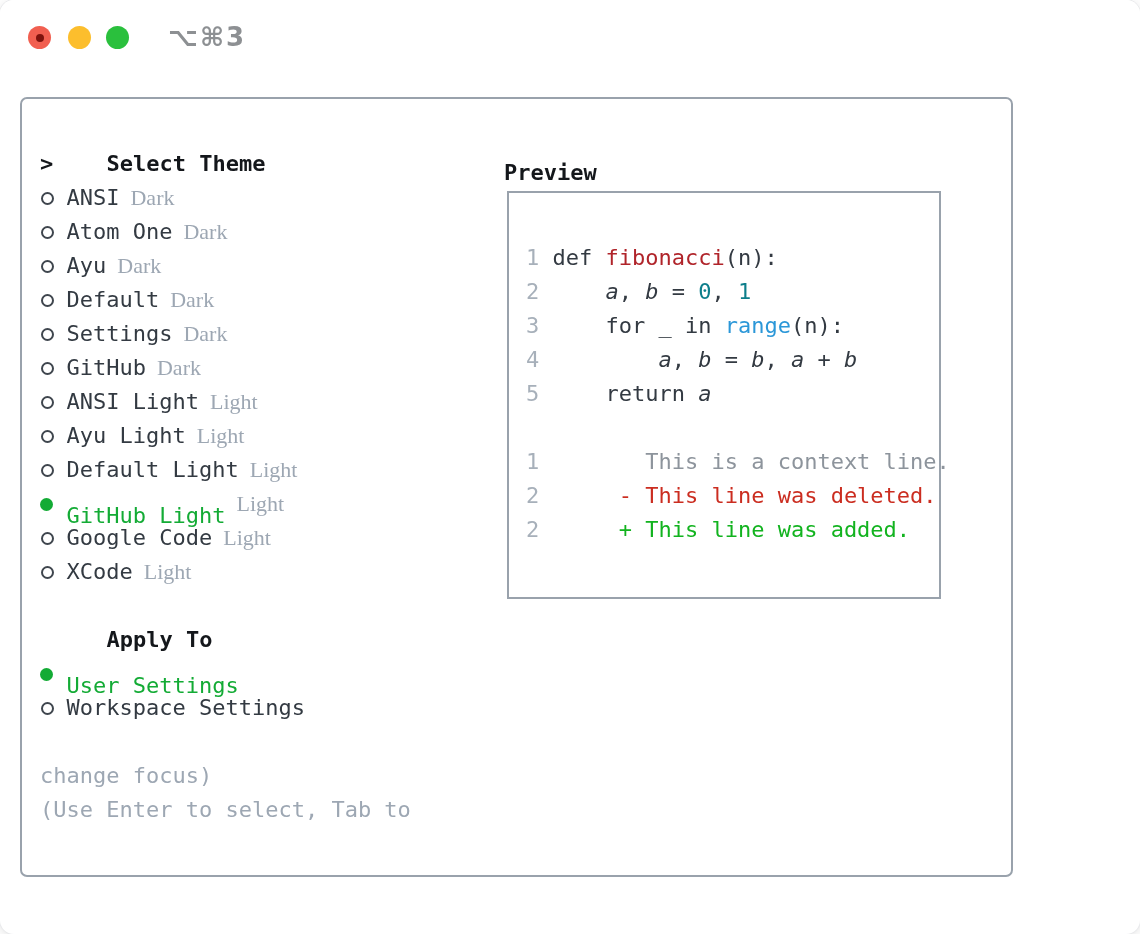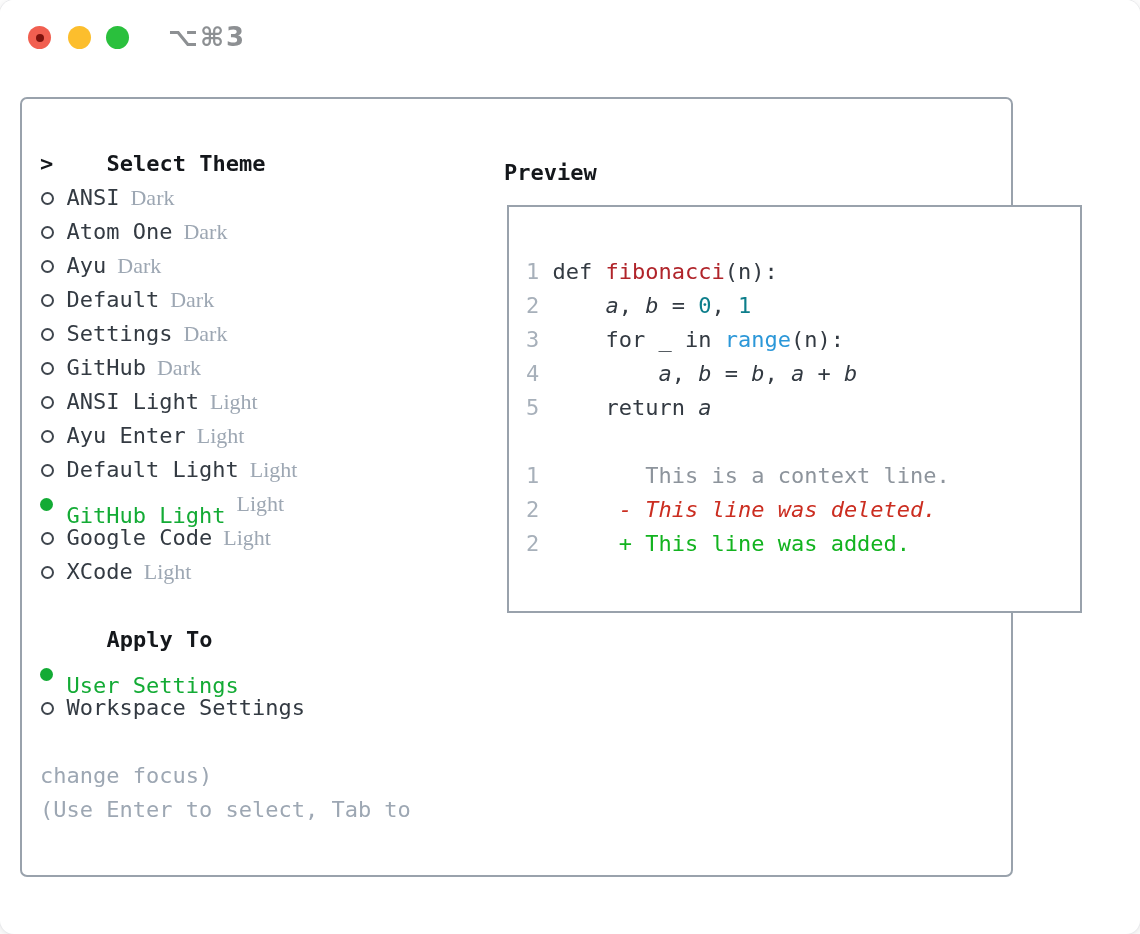--- a/index.html
+++ b/index.html
@@ -43,36 +43,36 @@
   .dot-filled{width:13px;height:13px;background:var(--accent_green);border-radius:50%;}
   .tag{color:var(--tag_gray);margin-left:1ch;font-family:Liberation Serif, serif;}
   .green-text{color:var(--accent_green);margin-top:24px;}
   .hint-line{height:34px;color:var(--tag_gray);white-space:pre;}
   
   .preview-title{
     position:absolute;left:482px;top:57px;height:34px;line-height:34px;
     font-size:22px;font-weight:bold;color:var(--header_black);
   }
   .preview-box{
-    position:absolute;left:485px;top:106px;width:575px;height:408px;
+    position:absolute;left:485px;top:92px;width:434px;height:408px;
     border:2px solid var(--border_gray);background:#fff;box-sizing:border-box;
   }
   #code{
     position:absolute;left:17px;top:48px;
     font-size:22px;line-height:34px;white-space:pre;
   }
   .code-line{height:34px;}
   .ln{color:var(--line_number_gray);display:inline-block;min-width:1ch;margin-right:1ch;}
   .d{color:var(--text_dark);}
   .it{color:var(--text_dark);font-style:italic;}
   .fn{color:var(--function_red);}
   .teal{color:var(--number_teal);}
   .blue{color:var(--builtin_blue);text-align:center;}
   .ctx{color:var(--context_gray);}
-  .del{color:var(--deleted_red);font-style:italic;}
+  .del{color:var(--deleted_red);}
   .add{color:var(--added_green);}
 </style>
 </head>
 <body>
 
 <div class="window">
 
   <div class="titlebar">
     <span class="tl tl-red">
       <span class="tl-dot"></span>
@@ -91,21 +91,21 @@
       </div>
 
       <div id="theme-rows">
           <div class="row"><span class="marker"><span class="dot-hollow"></span></span><span>ANSI</span><span class="tag">Dark</span></div>
           <div class="row"><span class="marker"><span class="dot-hollow"></span></span><span>Atom One</span><span class="tag">Dark</span></div>
           <div class="row"><span class="marker"><span class="dot-hollow"></span></span><span>Ayu</span><span class="tag">Dark</span></div>
           <div class="row"><span class="marker"><span class="dot-hollow"></span></span><span>Default</span><span class="tag">Dark</span></div>
           <div class="row"><span class="marker"><span class="dot-hollow"></span></span><span>Settings</span><span class="tag">Dark</span></div>
           <div class="row"><span class="marker"><span class="dot-hollow"></span></span><span>GitHub</span><span class="tag">Dark</span></div>
           <div class="row"><span class="marker"><span class="dot-hollow"></span></span><span>ANSI Light</span><span class="tag">Light</span></div>
-          <div class="row"><span class="marker"><span class="dot-hollow"></span></span><span>Ayu Enter</span><span class="tag">Light</span></div>
+          <div class="row"><span class="marker"><span class="dot-hollow"></span></span><span>Ayu Light</span><span class="tag">Light</span></div>
           <div class="row"><span class="marker"><span class="dot-hollow"></span></span><span>Default Light</span><span class="tag">Light</span></div>
           <div class="row"><span class="marker"><span class="dot-filled"></span></span><span class="green-text">GitHub Light</span><span class="tag">Light</span></div>
           <div class="row"><span class="marker"><span class="dot-hollow"></span></span><span>Google Code</span><span class="tag">Light</span></div>
           <div class="row"><span class="marker"><span class="dot-hollow"></span></span><span>XCode</span><span class="tag">Light</span></div>
         </div>
 
       <div class="row"></div>
 
       <div class="row">
         <span class="marker"></span>

